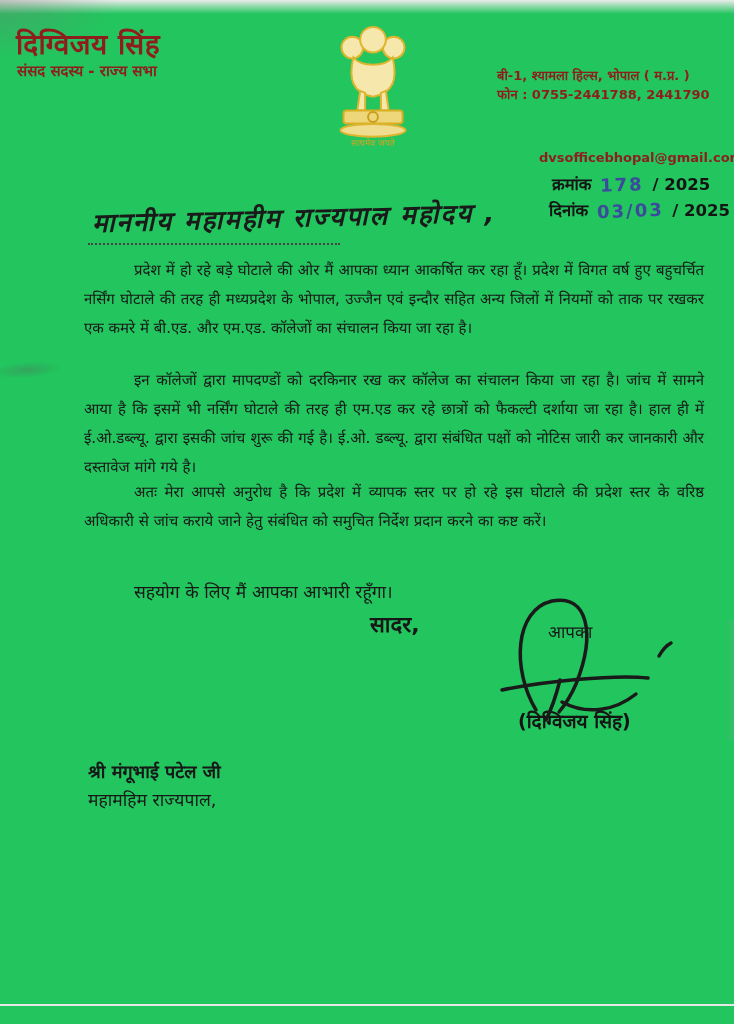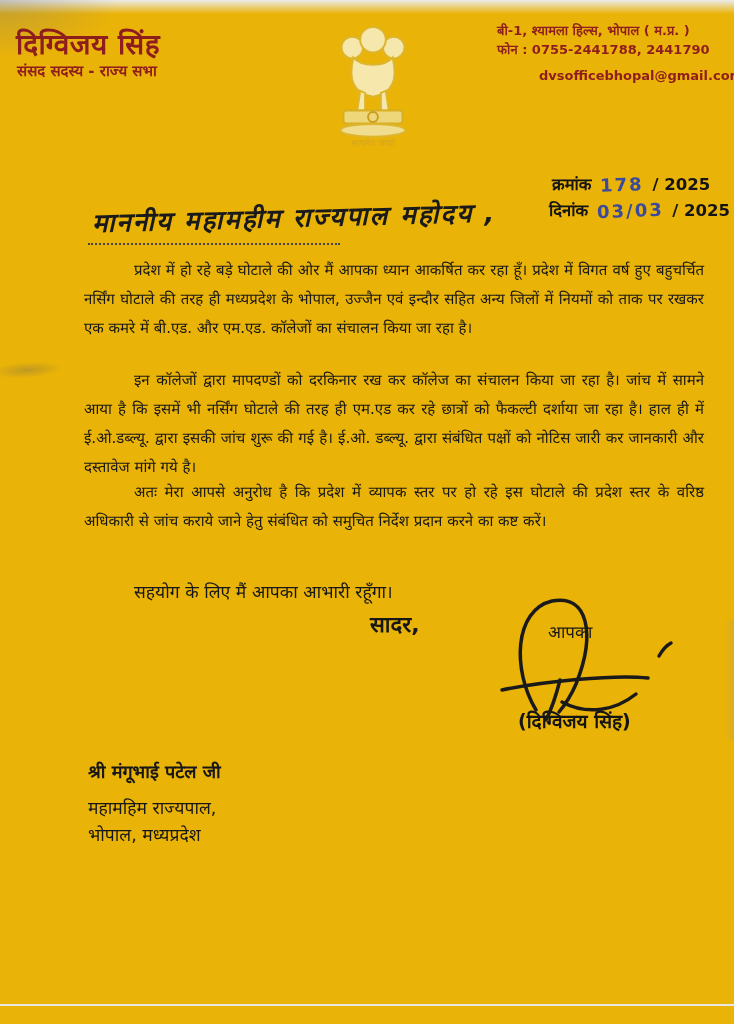--- a/index.html
+++ b/index.html
@@ -1,20 +1,20 @@
 <!DOCTYPE html>
 <html><head>
 <meta charset="utf-8">
 <style>
   * { margin:0; padding:0; box-sizing:border-box; }
   html,body { background:#9a9a9a; }
   body { font-family:"DejaVu Sans","Liberation Sans",sans-serif; }
   .page {
     position:relative; width:734px; height:1024px; margin:0 auto;
-    background:#eab308; overflow:hidden; color:#1c1c1c;
+    background:#22c55e; overflow:hidden; color:#1c1c1c;
   }
   
   .scan-top { position:absolute; top:0; left:0; right:0; height:14px;
     background:linear-gradient(#ebebea, rgba(255,255,255,0)); }
   .scan-corner { position:absolute; top:0; left:0; width:120px; height:60px;
     background:radial-gradient(ellipse at 0 0, rgba(120,120,120,.35), rgba(255,255,255,0) 70%); }
   .scan-smudge { position:absolute; top:362px; left:-8px; width:70px; height:16px;
     background:radial-gradient(ellipse, rgba(90,90,90,.30), rgba(255,255,255,0) 70%);
     transform:rotate(-4deg); }
   .scan-bottom { position:absolute; left:0; right:0; top:1004px; height:2px; background:#e6e6e4; }
@@ -22,21 +22,21 @@
     background:linear-gradient(to left, rgba(150,150,150,.18), rgba(255,255,255,0)); }
 
   
   .sender-name { position:absolute; left:16px; top:24px; font-size:28px; font-weight:bold;
     color:#8e1d1d; letter-spacing:.5px; }
   .sender-designation { position:absolute; left:17px; top:60px; font-size:15px; font-weight:bold;
     color:#8e1d1d; }
   .emblem { position:absolute; left:318px; top:20px; width:110px; height:130px; }
   .contact { position:absolute; left:497px; top:22px; width:230px; color:#8e1d1d;
     font-weight:bold; font-size:13px; line-height:18.5px; }
-  .contact .grp { margin-bottom:8px; }
+  .contact .grp { margin-bottom:8px;margin-top:45px; }
   .contact .indent2 { padding-left:42px; }
 
   
   .refline { position:absolute; font-size:16.5px; font-weight:bold; color:#141414; white-space:nowrap; }
   .ref-serial { left:552px; top:172px; }
   .ref-date   { left:549px; top:198px; }
   .hand-blue { color:#3b4a9c; font-size:18px; font-weight:bold; letter-spacing:2px;
     display:inline-block; transform:rotate(-2deg) translateY(1px); padding:0 3px; }
 
   
@@ -56,21 +56,21 @@
   .thanks { position:absolute; left:134px; top:563px; font-size:17.5px; color:#171717;margin-top:16px; }
   .closing { position:absolute; left:370px; top:608px; font-size:22px; font-weight:bold; color:#171717; }
 
   
   .sig-label { position:absolute; left:548px; top:620px; font-size:17px; color:#171717; z-index:2;text-align:right; }
   .sig-scribble { position:absolute; left:496px; top:592px; width:190px; height:132px; z-index:1; }
   .signatory { position:absolute; left:518px; top:708px; font-size:19px; font-weight:bold; color:#141414; }
 
   
   .recipient { position:absolute; left:88px; top:758px; font-size:17.5px; line-height:27px; color:#171717; }
-  .recipient .r-name { font-weight:bold; font-size:18px; margin-bottom:10px; }
+  .recipient .r-name { font-weight:bold; font-size:18px; margin-bottom:2px; }
 </style>
 </head>
 <body>
 
 <div class="page">
 
   <div class="scan-top"></div>
   <div class="scan-corner"></div>
   <div class="scan-smudge"></div>
   <div class="scan-right"></div>
@@ -143,16 +143,15 @@
       <path d="M66 110 C 92 124, 120 118, 140 102"></path>
 
       <path d="M163 64 C 167 57, 171 53, 175 51"></path>
     </g>
   </svg>
   <div class="signatory">(दिग्विजय सिंह)</div>
 
   <div class="recipient">
     <div class="r-name">श्री मंगूभाई पटेल जी</div>
     <div>महामहिम राज्यपाल,</div>
-    <div>भोपाल, मध्यप्रदेश</div>
   </div>
 
 </div>
 
 </body></html>

